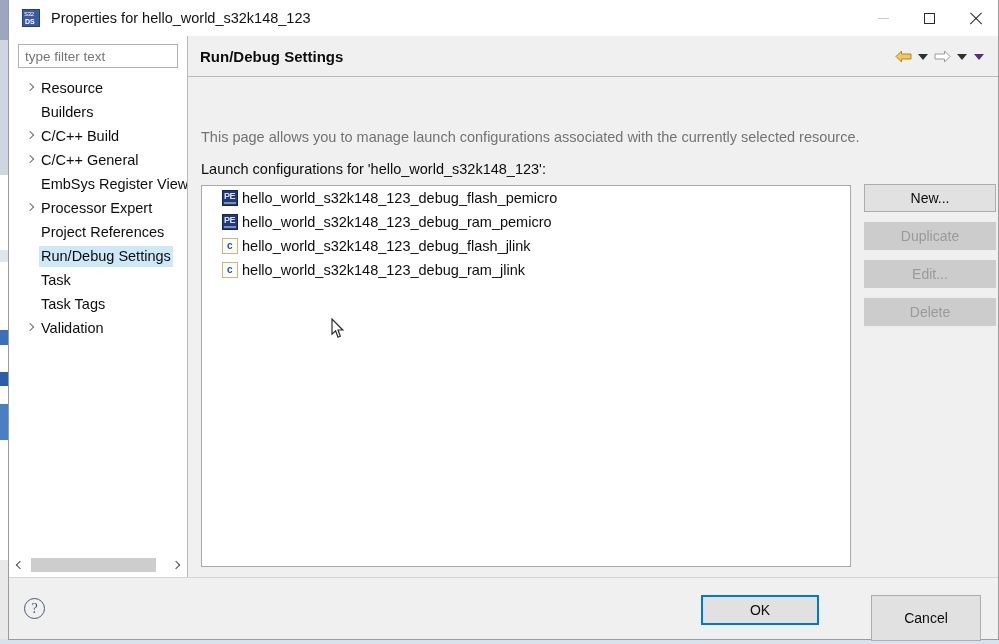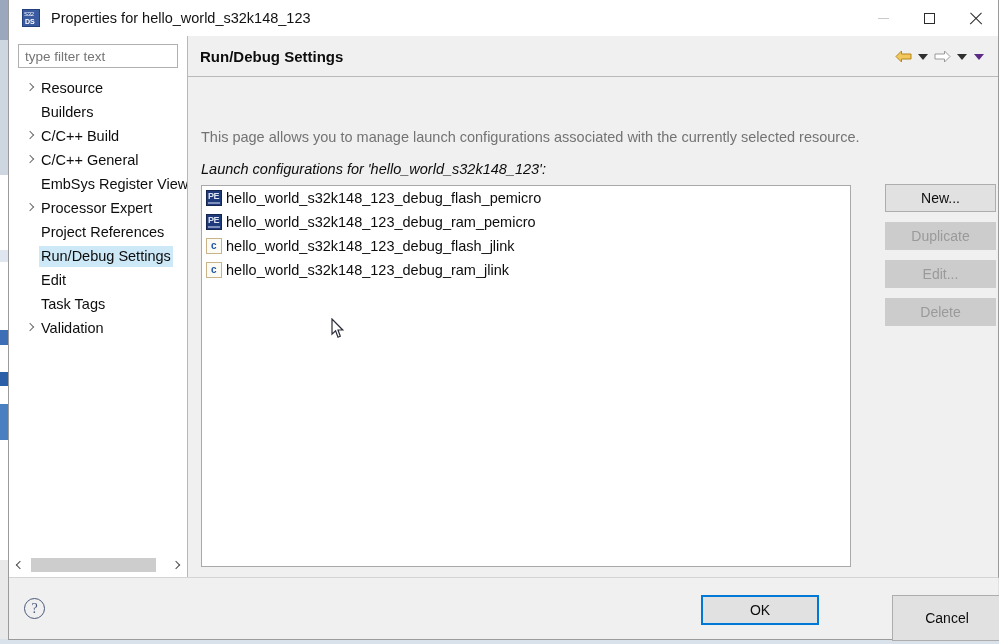--- a/index.html
+++ b/index.html
@@ -287,35 +287,34 @@
     position: absolute;
     left: 13px; top: 52px;
     font-size: 14.5px; color: #737373;
     white-space: nowrap;
   }
   #launch-label {
     position: absolute;
     left: 13px; top: 84px;
     font-size: 14.5px; color: #0d0d0d;
     white-space: nowrap;
-    font-style: italic;
   }
 
   #list-box {
     position: absolute;
     left: 13px; top: 108px;
     width: 650px; height: 382px;
     background: #ffffff;
     border: 1px solid #a9a9a9;
     overflow: hidden;
   }
   .list-item {
     height: 24px;
     display: flex; align-items: center;
-    padding-left: 4px;
+    padding-left: 20px;
   }
   .li-icon {
     width: 16px; height: 16px;
     flex: 0 0 auto;
     margin-right: 4px;
     position: relative;
     overflow: hidden;
   }
   .li-icon.pemicro {
     background: #1e3a7b;
@@ -361,21 +360,20 @@
   }
   .btn {
     height: 28px;
     font-size: 14px;
     font-family: "Liberation Sans", sans-serif;
     display: flex; align-items: center; justify-content: center;
     background: #e1e1e1;
     border: 1px solid #adadad;
     color: #0d0d0d;
     white-space: nowrap;
-    margin-left: 21px;
   }
   .btn.disabled {
     background: #cccccc;
     border-color: #cccccc;
     color: #9a9a9a;
   }
 
   
   #page-footer {
     position: absolute;
@@ -494,21 +492,21 @@
           <div class="tree-row">
             <span class="tree-arrow"></span>
             <span class="tree-label">Project References</span>
           </div>
           <div class="tree-row selected">
             <span class="tree-arrow"></span>
             <span class="tree-label">Run/Debug Settings</span>
           </div>
           <div class="tree-row">
             <span class="tree-arrow"></span>
-            <span class="tree-label">Edit</span>
+            <span class="tree-label">Task</span>
           </div>
           <div class="tree-row">
             <span class="tree-arrow"></span>
             <span class="tree-label">Task Tags</span>
           </div>
           <div class="tree-row">
             <span class="tree-arrow has"></span>
             <span class="tree-label">Validation</span>
           </div>
         </div>

